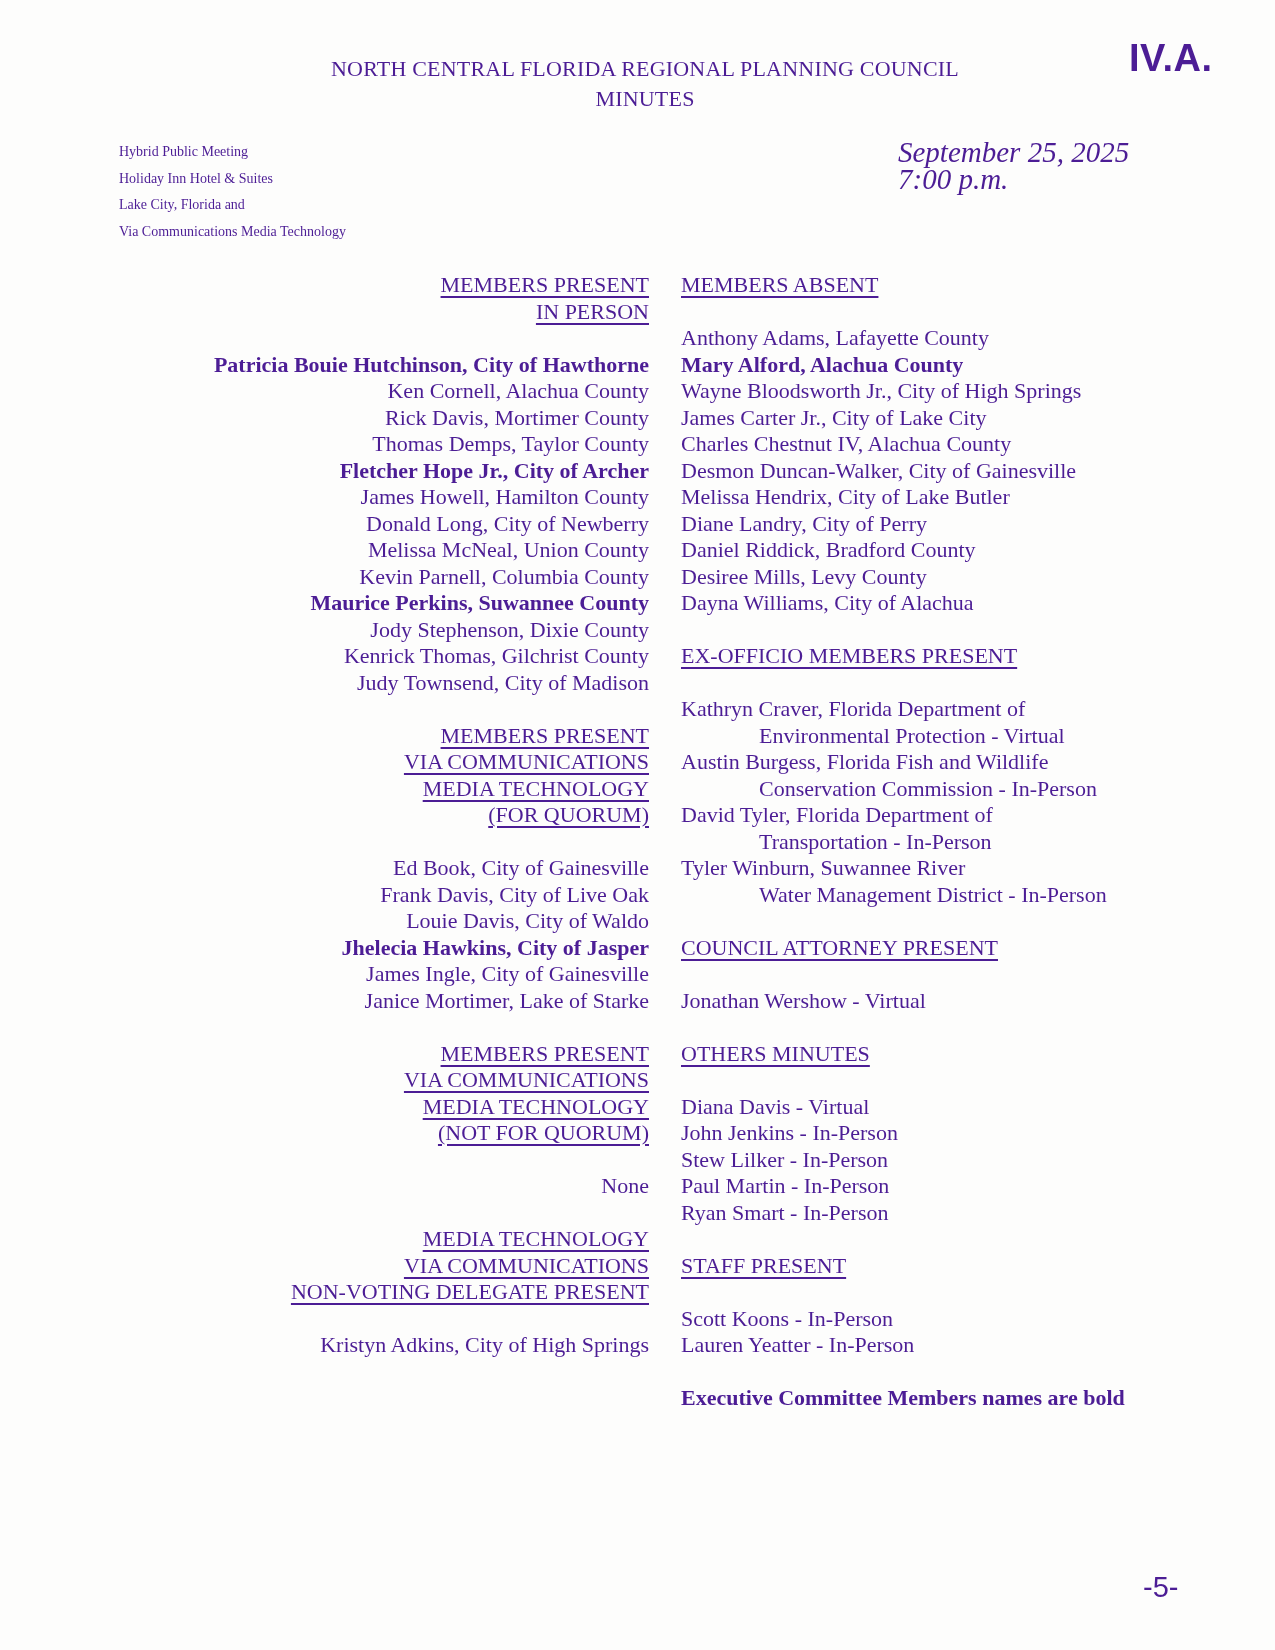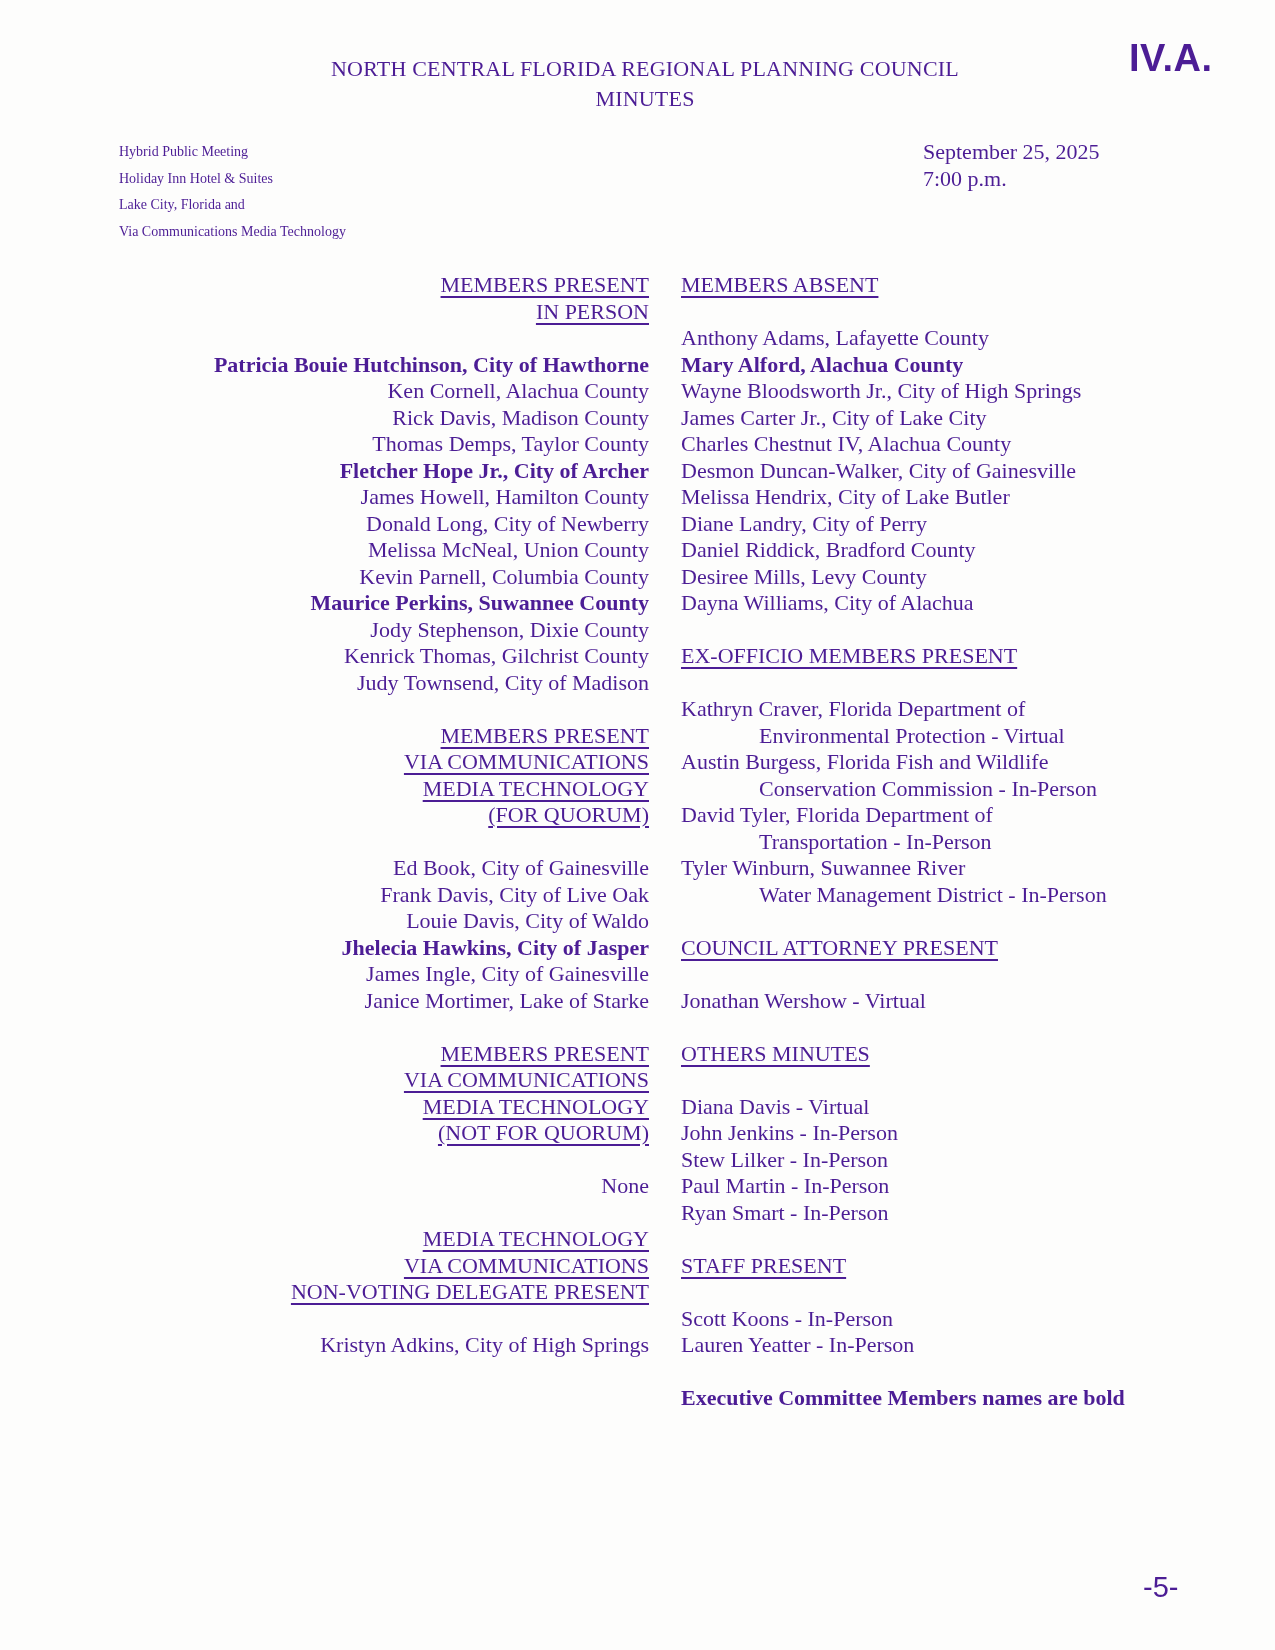--- a/index.html
+++ b/index.html
@@ -21,22 +21,22 @@
     font-family:"Liberation Sans", sans-serif;
     font-weight:bold; font-size:38px; line-height:36px;
     letter-spacing:0.5px;
     margin-left:11px;
   }
   .meeting-info {
     position:absolute; top:139px; left:119px;
     font-size:14px; line-height:26.5px;
   }
   .meeting-datetime {
-    position:absolute; top:139px; left:923px;
-    font-size:22px; line-height:26.5px;
+    position:absolute; top:139px; left:898px;
+    font-size:29px; line-height:26.5px;font-style:italic;
   }
   .column {
     position:absolute; top:272px;
     font-size:22px; line-height:26.5px;
   }
   .column.left  { left:119px; width:530px;text-align:right; }
   .column.right { left:681px; width:565px; }
   .section { margin-bottom:26.5px; }
   .section-heading { margin-bottom:26.5px; }
   .heading-line {
@@ -80,21 +80,21 @@
 
   <div class="column left" id="col-left">
       <div class="section">
         <div class="section-heading">
           <div class="heading-line">MEMBERS PRESENT</div>
           <div class="heading-line">IN PERSON</div>
         </div>
         <div class="entries">
           <div class="entry bold">Patricia Bouie Hutchinson, City of Hawthorne</div>
           <div class="entry">Ken Cornell, Alachua County</div>
-          <div class="entry">Rick Davis, Madison County</div>
+          <div class="entry">Rick Davis, Mortimer County</div>
           <div class="entry">Thomas Demps, Taylor County</div>
           <div class="entry bold">Fletcher Hope Jr., City of Archer</div>
           <div class="entry">James Howell, Hamilton County</div>
           <div class="entry">Donald Long, City of Newberry</div>
           <div class="entry">Melissa McNeal, Union County</div>
           <div class="entry">Kevin Parnell, Columbia County</div>
           <div class="entry bold">Maurice Perkins, Suwannee County</div>
           <div class="entry">Jody Stephenson, Dixie County</div>
           <div class="entry">Kenrick Thomas, Gilchrist County</div>
           <div class="entry">Judy Townsend, City of Madison</div>

